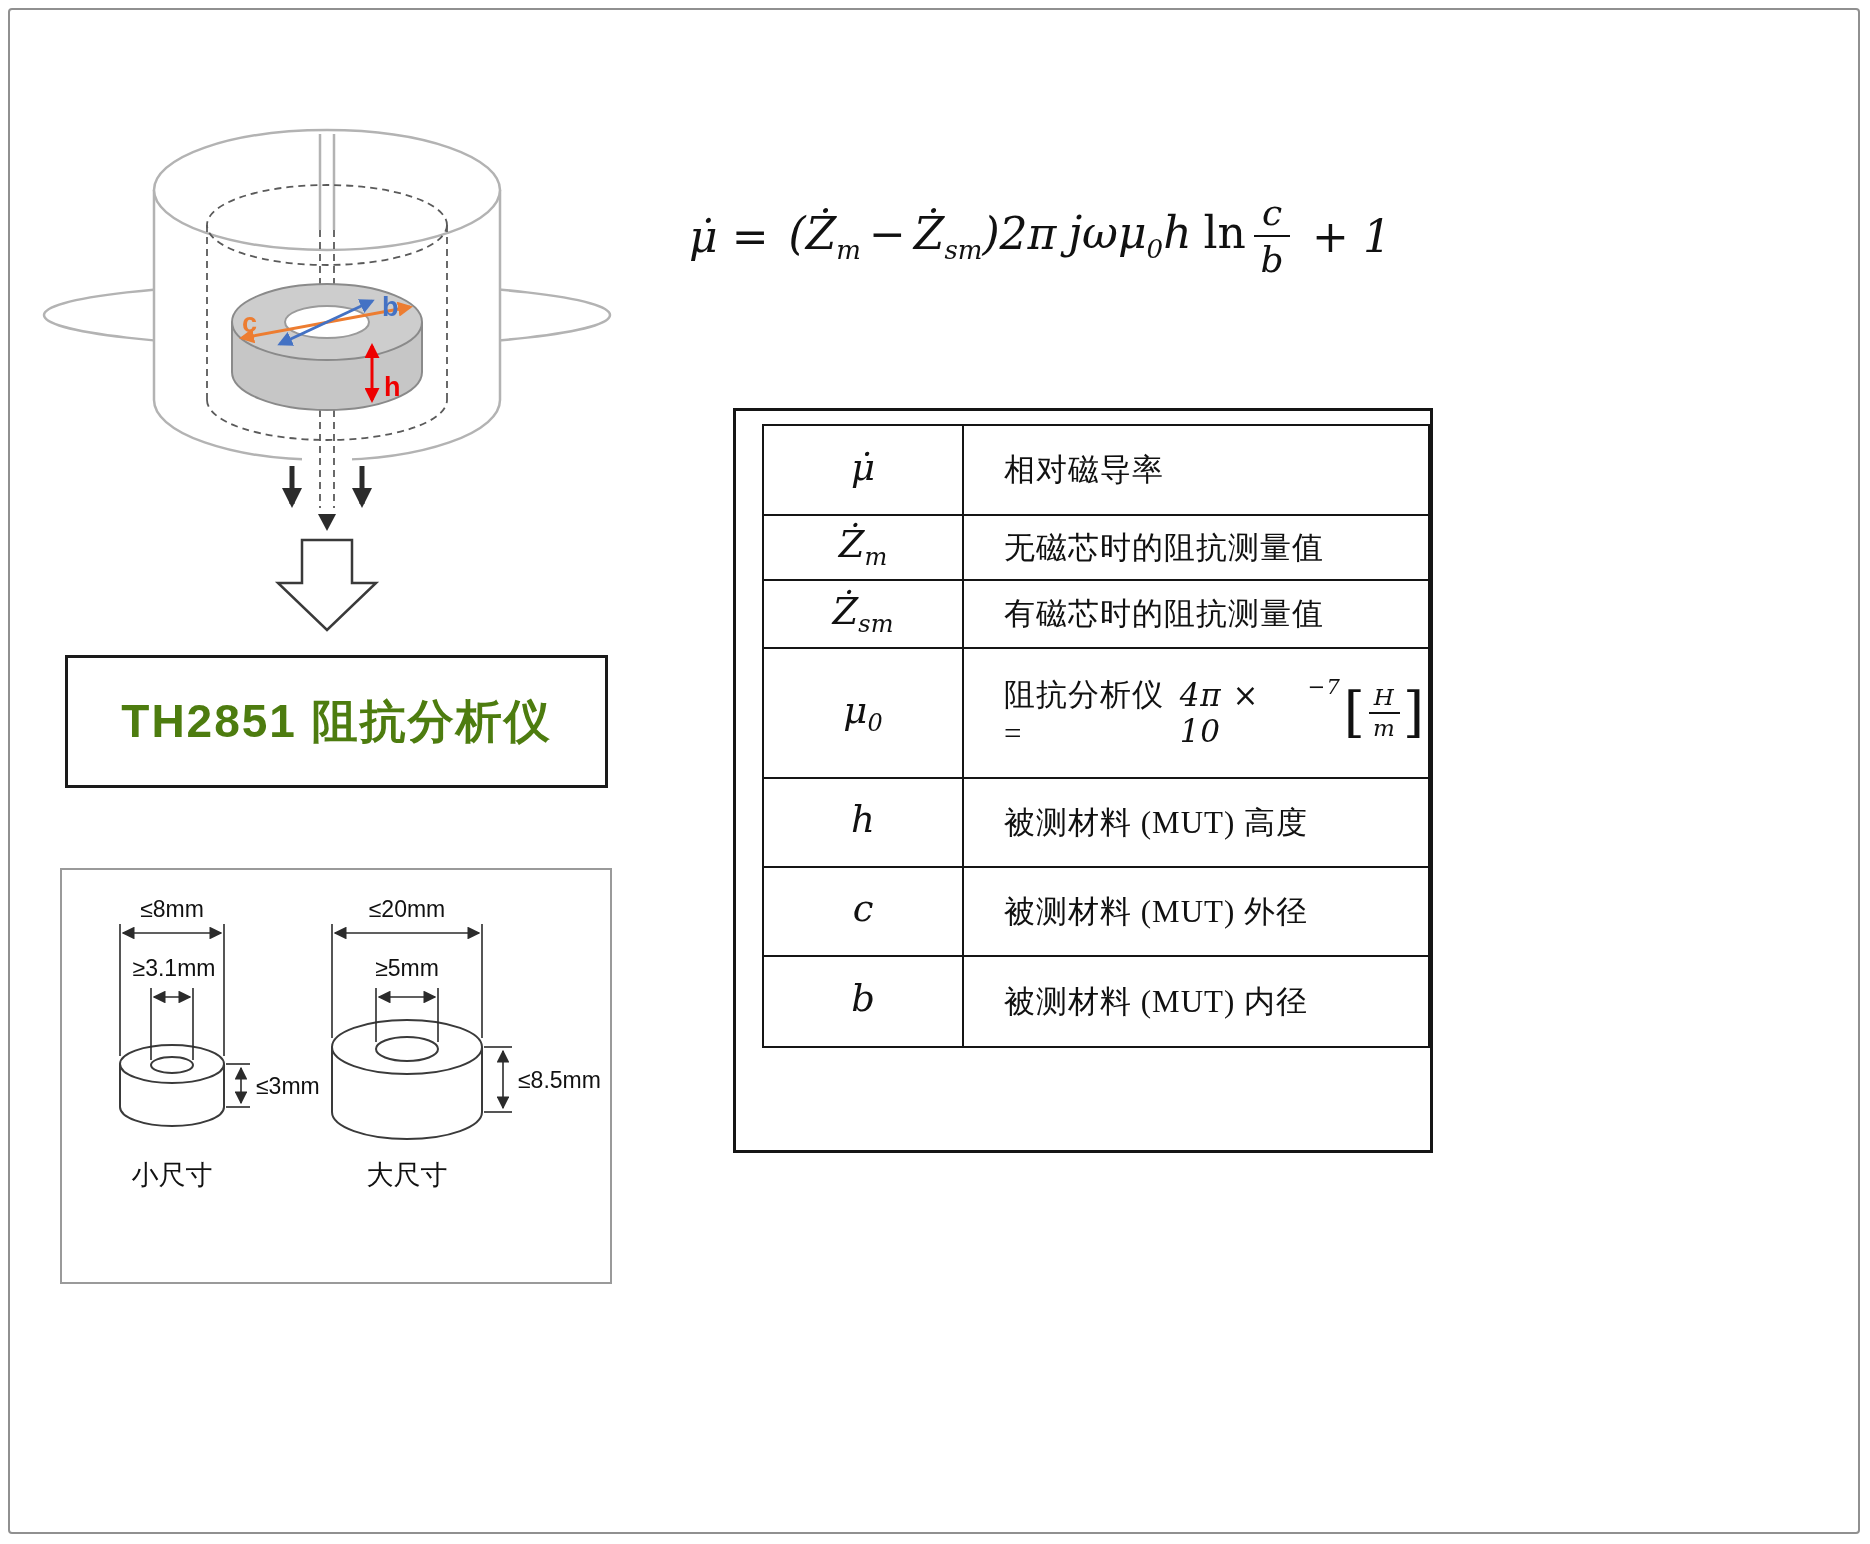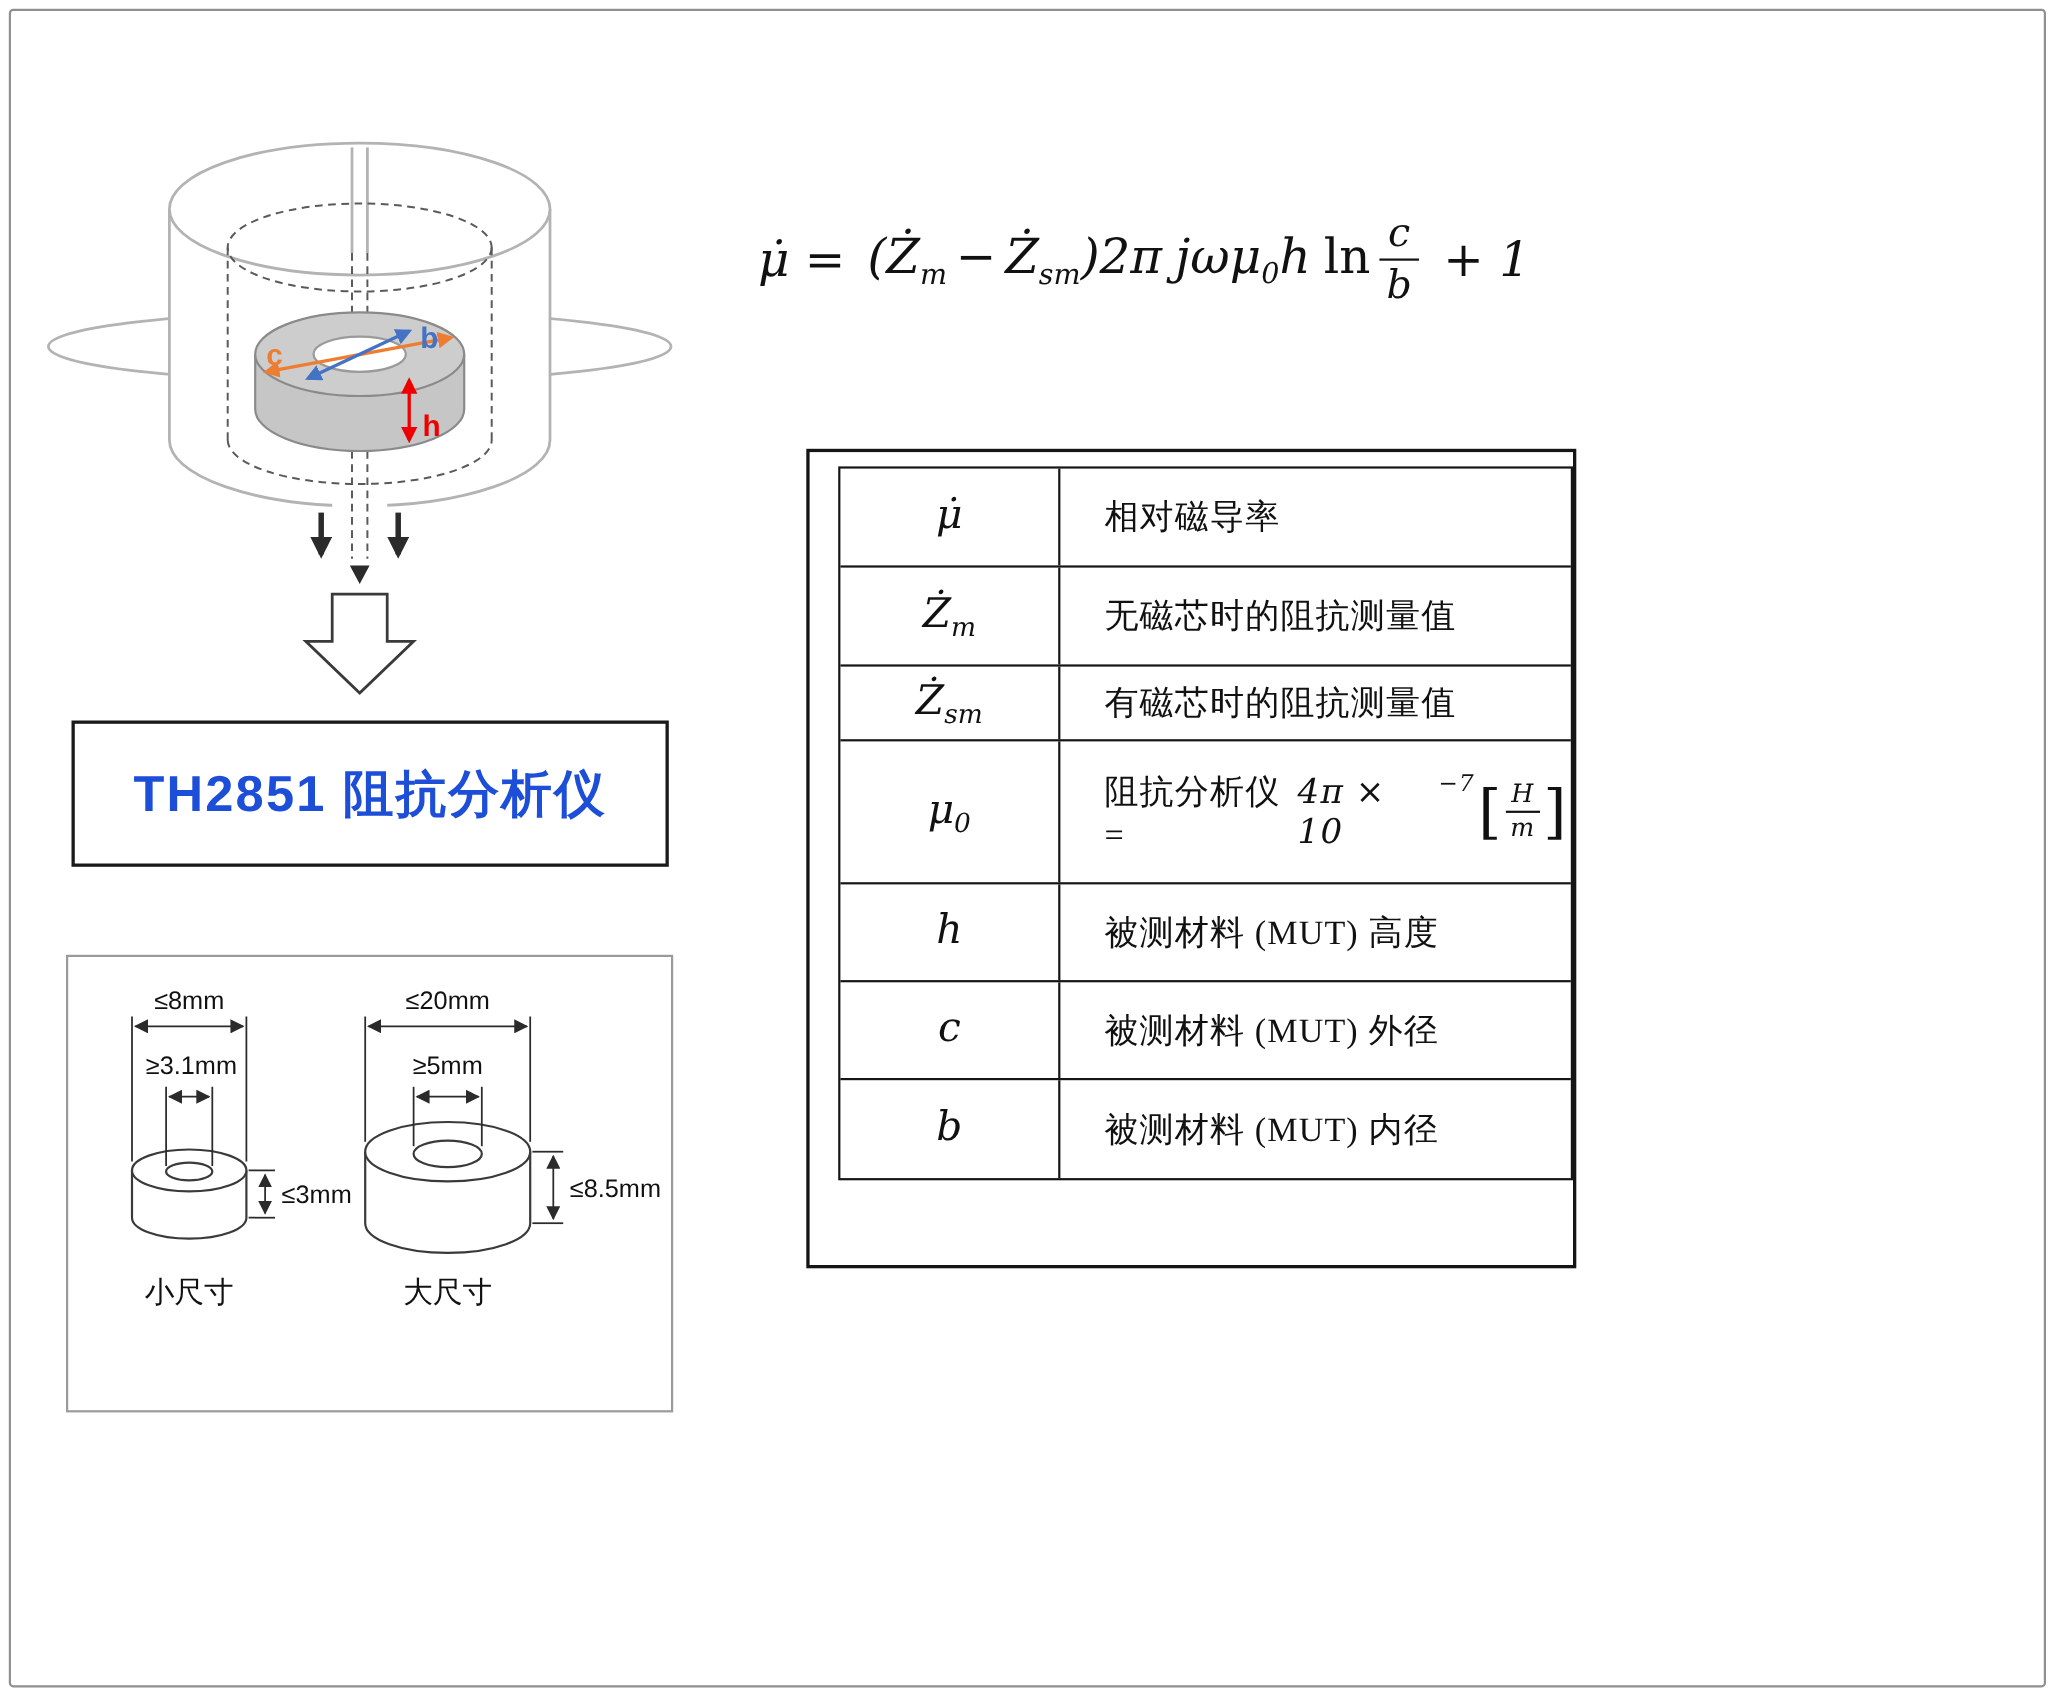--- a/index.html
+++ b/index.html
@@ -6,21 +6,21 @@
   html,body{width:1870px;height:1544px}
   body{background:#ffffff;position:relative;color:#111;font-family:"Liberation Sans",sans-serif;overflow:hidden}
   .frame{position:absolute;left:8px;top:8px;width:1852px;height:1526px;border:2px solid #909090;border-radius:4px}
 
   
   .fixture-svg{position:absolute;left:30px;top:70px}
   .fixture-svg text{font-family:"Liberation Sans",sans-serif;font-weight:bold;font-size:27px}
 
   .analyzer-box{position:absolute;left:65px;top:655px;width:543px;height:133px;border:3px solid #1a1a1a;
     display:flex;align-items:center;justify-content:center;background:#fff;
-    font-size:46px;font-weight:600;letter-spacing:2px;color:#1d4ed8}
+    font-size:46px;font-weight:600;letter-spacing:2px;color:#4d7c0f}
 
   .size-box{position:absolute;left:60px;top:868px;width:552px;height:416px;border:2px solid #9a9a9a;background:#fff}
   .size-svg text{font-family:"Liberation Sans",sans-serif;font-size:23px;fill:#111;text-anchor:middle;font-weight:400}
   .size-svg text.cap{font-size:27px}
   .size-svg text.ta-s{text-anchor:start}
 
   
   .formula{position:absolute;left:740px;top:192px;width:600px;display:flex;align-items:center;justify-content:center;
     font-family:"DejaVu Serif",serif;font-style:italic;font-size:44px;color:#111}
   .feq{font-style:normal;margin:0 14px}
@@ -199,21 +199,21 @@
 
     <div class="trow" style="height:90px">
       <div class="tcell tsym">
         <span><span>μ̇</span><sub class="msub"></sub></span>
       </div>
       <div class="tcell tdesc">
           <span>相对磁导率</span>
         </div>
     </div>
 
-    <div class="trow" style="height:90px">
+    <div class="trow" style="height:65px">
       <div class="tcell tsym">
         <span><span>Ż</span><sub class="msub">m</sub></span>
       </div>
       <div class="tcell tdesc">
           <span>无磁芯时的阻抗测量值</span>
         </div>
     </div>
 
     <div class="trow" style="height:68px">
       <div class="tcell tsym">

